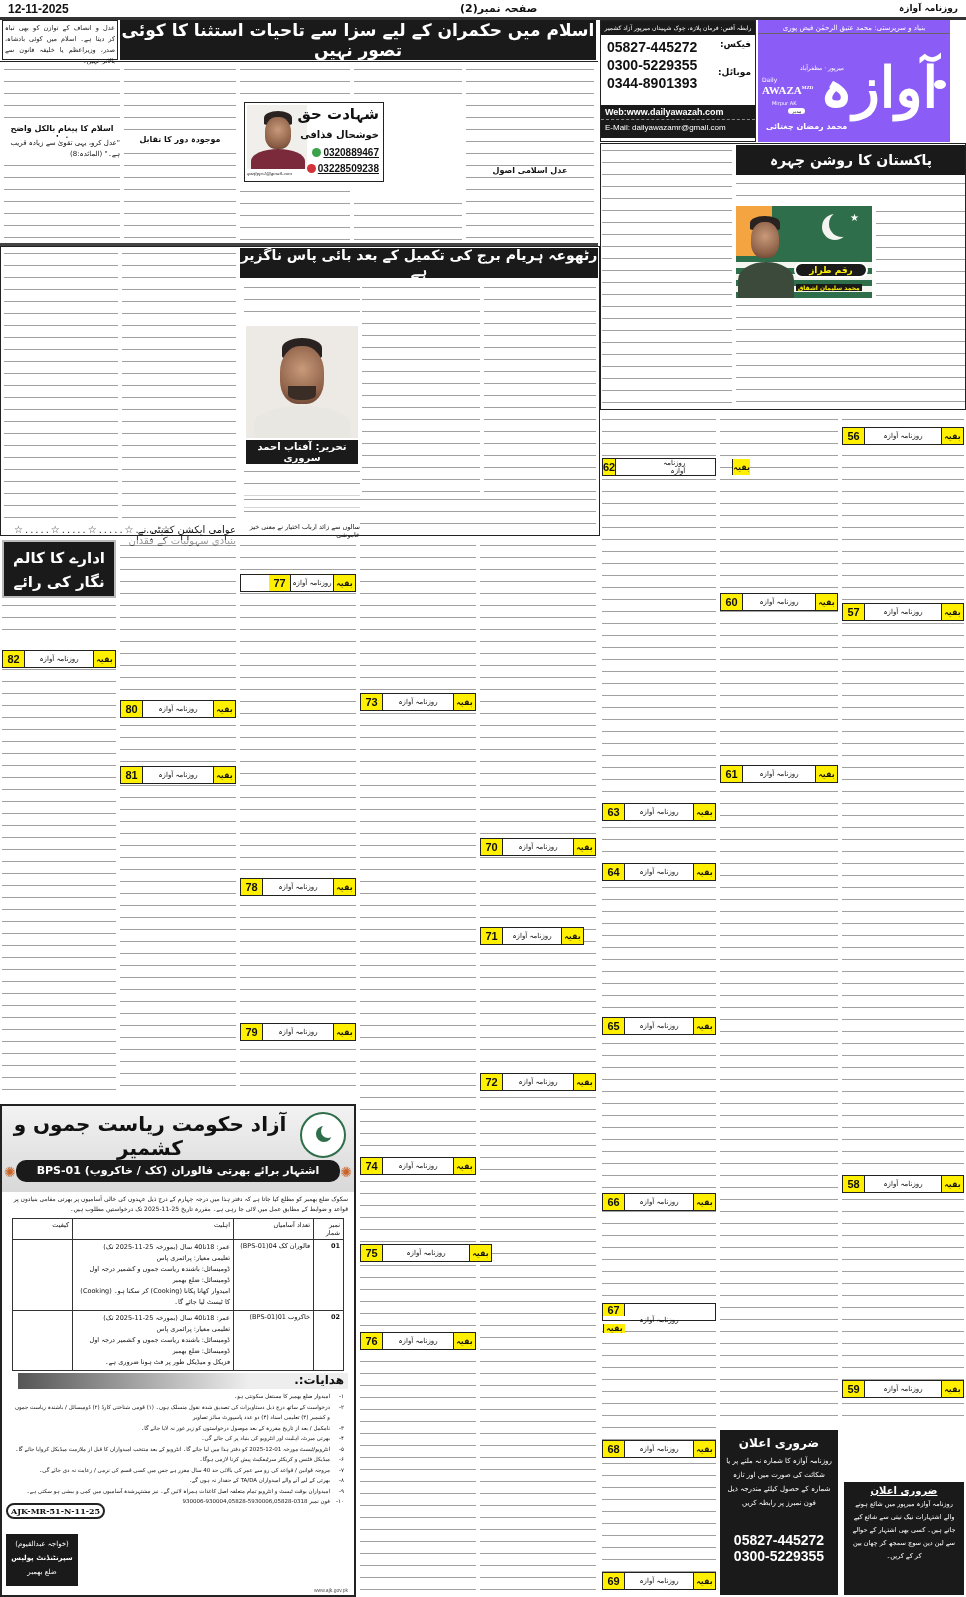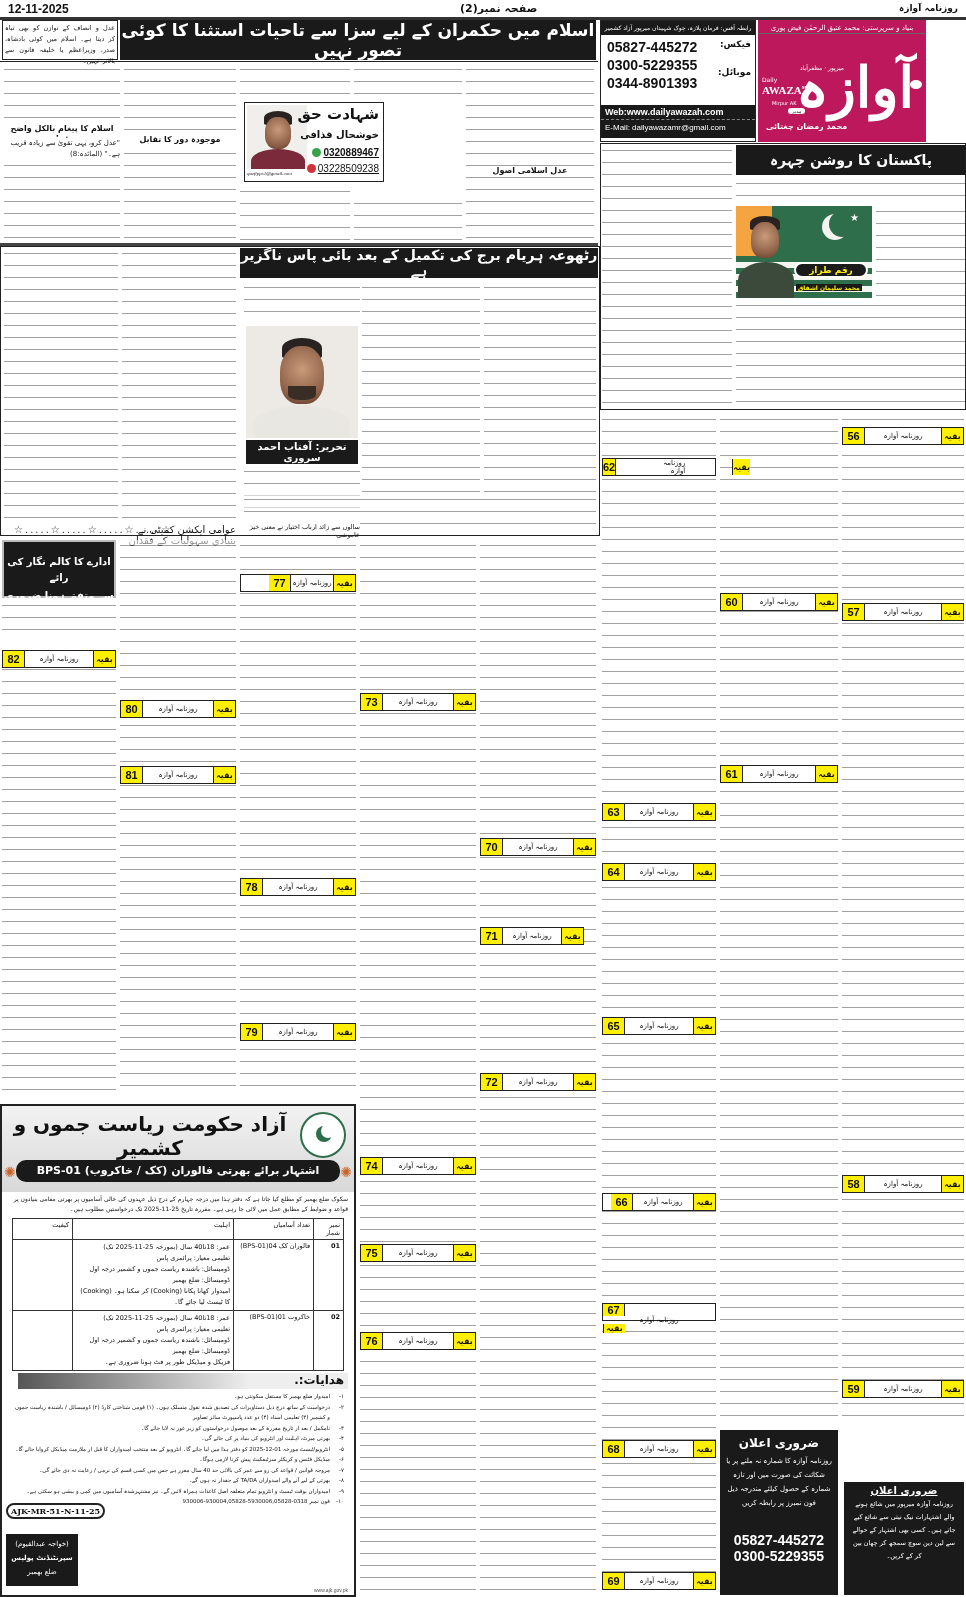--- a/index.html
+++ b/index.html
@@ -31,21 +31,21 @@
 </head>
 <body>
 
 <div class="abs topbar">
   <span class="date">12-11-2025</span>
   <span class="pg">صفحہ نمبر(2)</span>
   <span class="np">روزنامہ آوازہ</span>
 </div>
 <div class="abs rule"></div>
 
-<div class="abs" style="left:758px;top:20px;width:168px;height:122px;background:#be185d;color:#fff;">
+<div class="abs" style="left:758px;top:20px;width:192px;height:122px;background:#8b5cf6;color:#fff;">
   <div style="font-size:7px;text-align:center;direction:rtl;padding-top:4px;height:14px;border-bottom:1px solid #666;">بنیاد و سرپرستی: محمد عتیق الرحمٰن فیض پوری</div>
   <div style="position:absolute;right:12px;top:22px;font-size:56px;font-weight:bold;font-family:'DejaVu Serif',serif;direction:rtl;line-height:90px;">آوازہ</div>
   <div style="position:absolute;left:4px;top:56px;font-size:6px;">Daily</div>
   <div style="position:absolute;left:4px;top:64px;font-size:11px;font-weight:bold;font-family:'Liberation Serif',serif;">
     <span>AWAZA</span><sup style="font-size:5px;">MZD</sup>
   </div>
   <div style="position:absolute;left:14px;top:80px;font-size:5px;">Mirpur AK</div>
   <div style="position:absolute;left:42px;top:44px;font-size:6px;direction:rtl;">میرپور · مظفرآباد</div>
   <div style="position:absolute;left:30px;top:88px;font-size:5px;background:#fff;color:#111;border-radius:6px;padding:0 4px;">مدیر</div>
   <div style="position:absolute;left:8px;top:102px;font-size:8px;font-weight:bold;direction:rtl;">محمد رمضان چغتائی</div>
@@ -92,21 +92,21 @@
   </div>
   <div style="position:absolute;left:2px;top:68px;font-size:5px;font-style:italic;font-family:'Liberation Serif',serif;">qazfipps1@gmail.com</div>
   <div style="position:absolute;right:4px;top:2px;font-size:15px;font-weight:bold;direction:rtl;">شہادت حق</div>
   <div style="position:absolute;right:4px;top:26px;font-size:10px;font-weight:bold;direction:rtl;">خوشحال قذافی</div>
   <div style="position:absolute;right:4px;top:44px;display:flex;align-items:center;gap:2px;">
     <span style="display:inline-block;width:9px;height:9px;border-radius:50%;background:#3aa24b;"></span>
     <span style="font-family:'Liberation Sans',sans-serif;font-size:10px;font-weight:bold;text-decoration:underline;">0320889467</span>
   </div>
   <div style="position:absolute;right:4px;top:60px;display:flex;align-items:center;gap:2px;">
     <span style="display:inline-block;width:9px;height:9px;border-radius:50%;background:#d2323a;"></span>
-    <span style="font-family:'Liberation Sans',sans-serif;font-size:10px;font-weight:normal;text-decoration:underline;">03228509238</span>
+    <span style="font-family:'Liberation Sans',sans-serif;font-size:10px;font-weight:bold;text-decoration:underline;">03228509238</span>
   </div>
 </div>
 <div class="abs lines" style="left:240px;top:186px;width:110px;height:54px;"></div>
 
 <div class="abs" style="left:0;top:243px;width:598px;height:3px;background:#444;"></div>
 
 <div class="abs head-black" style="left:736px;top:145px;width:230px;height:30px;font-size:14px;">
   <span>پاکستان کا روشن چہرہ</span>
 </div>
 <div class="abs lines" style="left:602px;top:145px;width:130px;height:262px;"></div>
@@ -147,21 +147,21 @@
 <div class="abs lines" style="left:244px;top:466px;width:116px;height:46px;"></div>
 <div class="abs lines" style="left:122px;top:248px;width:114px;height:280px;"></div>
 <div class="abs lines" style="left:4px;top:248px;width:114px;height:276px;"></div>
 <div class="abs lines" style="left:244px;top:494px;width:352px;height:30px;"></div>
 <div class="abs" style="left:244px;top:523px;width:116px;font-size:6.5px;direction:rtl;text-align:right;background:#fff;">سالوں سے زائد ارباب اختیار نے معنی خیز خاموشی</div>
 <div class="abs stars" style="left:14px;top:524px;width:100px;">☆.....☆.....☆.....☆.....☆</div>
 <div class="abs" style="left:124px;top:524px;width:112px;font-size:10px;direction:rtl;text-align:right;">عوامی ایکشن کمیٹی نے بنیادی سہولیات کے فقدان</div>
 <div class="abs" style="left:0;top:246px;width:600px;height:290px;border:1px solid #222;"></div>
 
 <div class="abs" style="left:2px;top:540px;width:114px;height:58px;background:#1a1a1a;color:#fff;border:2px solid #bbb;direction:rtl;text-align:center;font-weight:bold;padding-top:4px;">
-  <div style="font-size:10px;line-height:16px;margin-top:8px;">ادارے کا کالم نگار کی رائے</div>
+  <div style="font-size:15px;line-height:24px;">ادارے کا کالم نگار کی رائے</div>
   <div style="font-size:10px;line-height:20px;">سے متفق ہونا ضروری نہیں</div>
 </div>
 
 <div class="abs lines" style="left:2px;top:600px;width:114px;height:40px;"></div>
 <div class="abs lines" style="left:2px;top:664px;width:114px;height:432px;"></div>
 <div class="abs lines" style="left:120px;top:540px;width:116px;height:556px;"></div>
 <div class="abs lines" style="left:240px;top:540px;width:116px;height:556px;"></div>
 <div class="abs lines" style="left:360px;top:540px;width:116px;height:1055px;"></div>
 <div class="abs lines" style="left:480px;top:540px;width:116px;height:1055px;"></div>
 <div class="abs lines" style="left:602px;top:414px;width:114px;height:1180px;"></div>
@@ -212,21 +212,21 @@
     <div class="abs cont-box" style="left: 602px; top: 863px; width: 114px;">
       <span class="num">64</span>
       <span class="name">روزنامہ آوازہ</span>
       <span class="baqia">بقیہ</span>
     </div>
     <div class="abs cont-box" style="left: 602px; top: 1017px; width: 114px;">
       <span class="num">65</span>
       <span class="name">روزنامہ آوازہ</span>
       <span class="baqia">بقیہ</span>
     </div>
-    <div class="abs cont-box" style="left: 602px; top: 1193px; width: 114px; padding-left: 8px;">
+    <div class="abs cont-box" style="left: 602px; top: 1193px; width: 114px;">
       <span class="num">66</span>
       <span class="name">روزنامہ آوازہ</span>
       <span class="baqia">بقیہ</span>
     </div>
     <div class="abs cont-box" style="left: 602px; top: 1303px; width: 114px; flex-direction: column;">
       <span class="num">67</span>
       <span class="name">روزنامہ آوازہ</span>
       <span class="baqia">بقیہ</span>
     </div>
     <div class="abs cont-box" style="left: 602px; top: 1440px; width: 114px;">
@@ -257,21 +257,21 @@
     <div class="abs cont-box" style="left: 360px; top: 693px; width: 116px;">
       <span class="num">73</span>
       <span class="name">روزنامہ آوازہ</span>
       <span class="baqia">بقیہ</span>
     </div>
     <div class="abs cont-box" style="left: 360px; top: 1157px; width: 116px;">
       <span class="num">74</span>
       <span class="name">روزنامہ آوازہ</span>
       <span class="baqia">بقیہ</span>
     </div>
-    <div class="abs cont-box" style="left: 360px; top: 1244px; width: 116px;">
+    <div class="abs cont-box" style="left: 360px; top: 1244px; width: 132px;">
       <span class="num">75</span>
       <span class="name">روزنامہ آوازہ</span>
       <span class="baqia">بقیہ</span>
     </div>
     <div class="abs cont-box" style="left: 360px; top: 1332px; width: 116px;">
       <span class="num">76</span>
       <span class="name">روزنامہ آوازہ</span>
       <span class="baqia">بقیہ</span>
     </div>
     <div class="abs cont-box" style="left: 240px; top: 574px; width: 116px; padding-left: 28px;">

